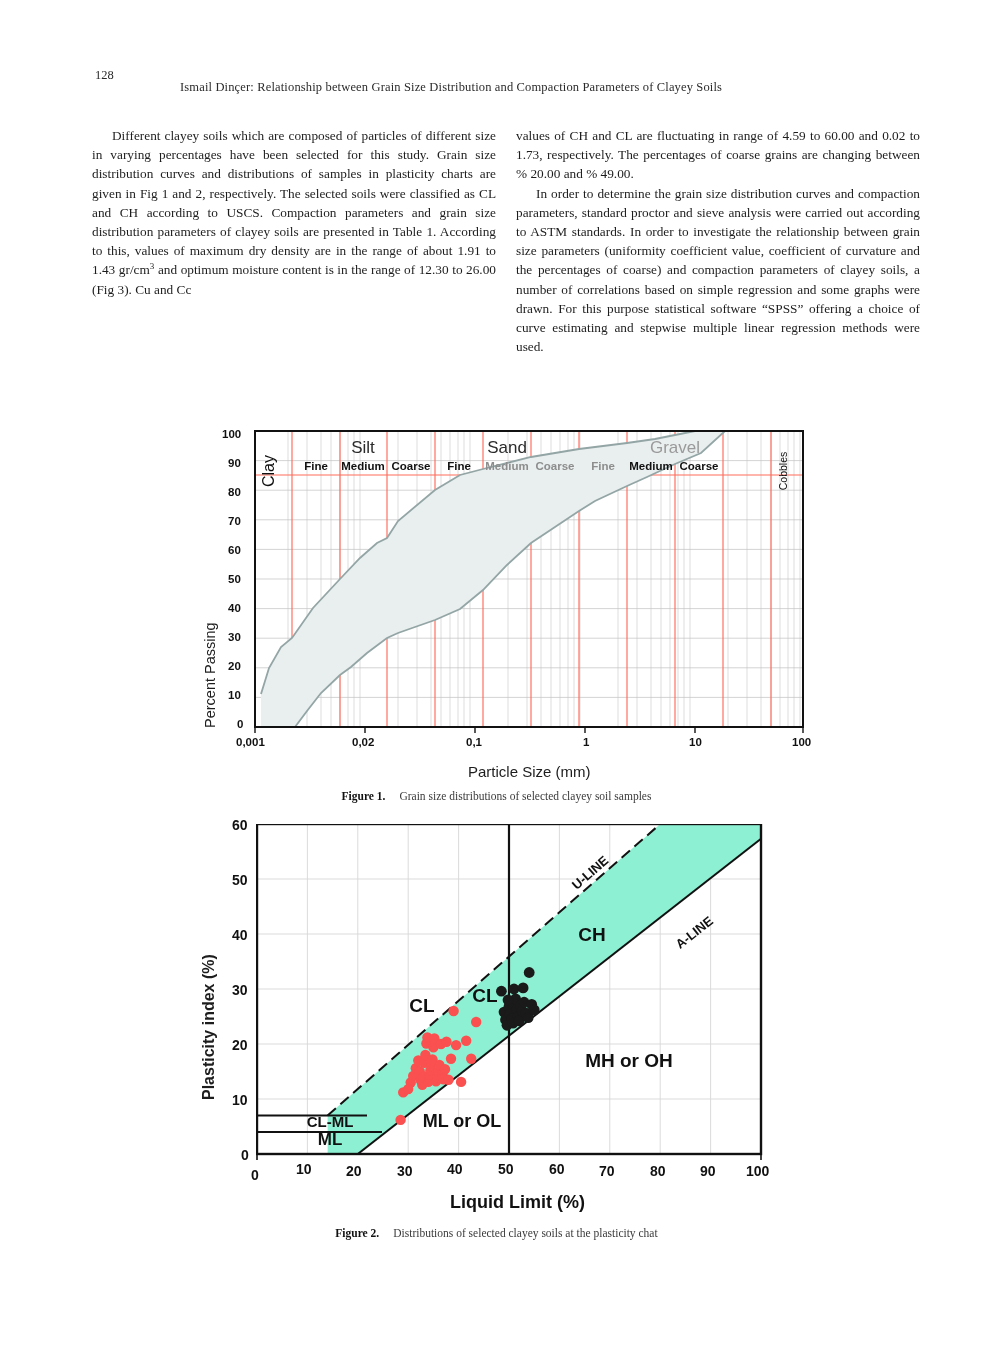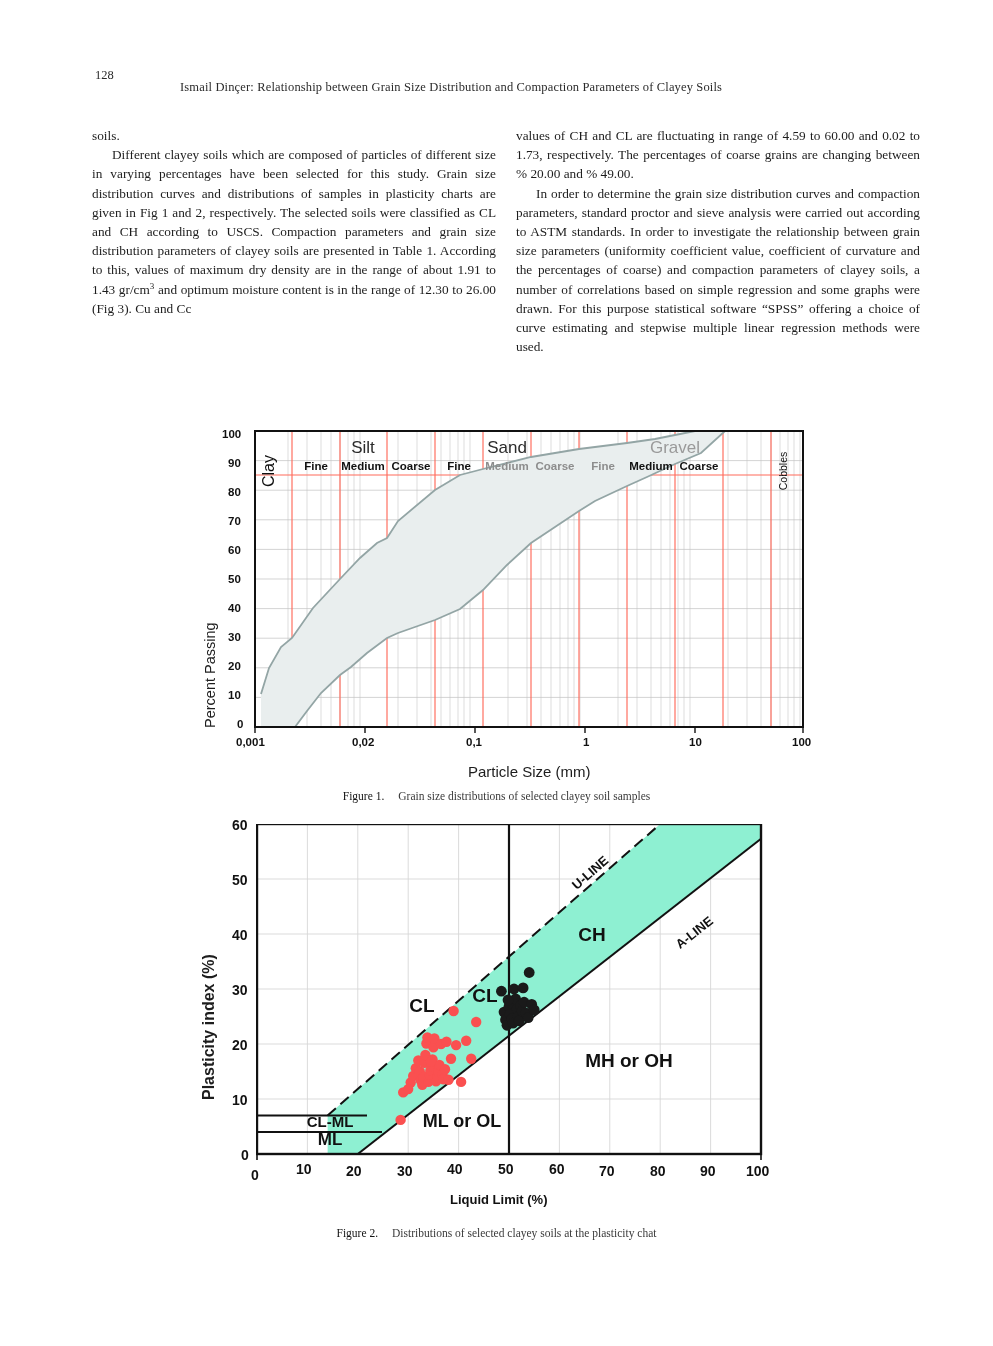--- a/index.html
+++ b/index.html
@@ -30,43 +30,42 @@
   .axis-y-title{position:absolute;font-family:"Liberation Sans",sans-serif;
      font-size:14.5px;color:#1d1d1d;transform:rotate(-90deg);transform-origin:left top;white-space:nowrap;}
   .tick-lbl{position:absolute;font-family:"Liberation Sans",sans-serif;font-size:11.5px;
      font-weight:bold;color:#111;white-space:nowrap;}
   .axis-x-title{position:absolute;font-family:"Liberation Sans",sans-serif;
      font-size:15px;color:#1d1d1d;white-space:nowrap;}
 
   
   .caption{position:absolute;width:993px;text-align:center;
            font-family:"Liberation Serif",serif;font-size:11.5px;color:#333;}
-  .caption b{font-weight:normal;color:#111;}
+  .caption b{font-weight:bold;color:#111;}
   .caption .ctxt{margin-left:14px;color:#3a3a3a;}
 
   
   #fig2{position:absolute;left:200px;top:815px;width:620px;height:440px;}
   .f2tick{position:absolute;font-family:"Liberation Sans",sans-serif;font-weight:bold;
      font-size:14px;color:#111;white-space:nowrap;}
   .f2axt{position:absolute;font-family:"Liberation Sans",sans-serif;font-weight:bold;
-     font-size:13px;color:#111;white-space:nowrap;}
+     font-size:18px;color:#111;white-space:nowrap;}
   svg{display:block;}
 </style>
 </head>
 <body>
 
 <div class="page">
 
   <div class="runhead">
     <span class="pg">128</span>
     <span class="ttl">Ismail Dinçer:  Relationship between Grain Size Distribution and Compaction Parameters of Clayey Soils</span>
   </div>
 
   <div class="col col-l">
-    <p>soils.</p>
     <p class="ind"><span>Different clayey soils which are composed of particles of different size in varying percentages have been selected for this study. Grain size distribution curves and distributions of samples in plasticity charts are given in </span><b class="sb">Fig 1</b><span> and </span><b class="sb">2</b><span>, respectively. The selected soils were classified as CL and CH according to USCS. Compaction parameters and grain size distribution parameters of clayey soils are presented in </span><b class="sb">Table 1</b><span>. According to this, values of maximum dry density are in the range of about 1.91 to 1.43 gr/cm</span><sup>3</sup><span> and optimum moisture content is in the range of 12.30 to 26.00 (</span><b class="sb">Fig 3</b><span>). Cu and Cc</span></p>
   </div>
 
   <div class="col col-r">
     <p>values of CH and CL are fluctuating in range of 4.59 to 60.00 and 0.02 to 1.73, respectively. The percentages of coarse grains are changing between % 20.00 and % 49.00.</p>
     <p class="ind">In order to determine the grain size distribution curves and compaction parameters, standard proctor and sieve analysis were carried out according to ASTM standards. In order to investigate the relationship between grain size parameters (uniformity coefficient value, coefficient of curvature and the percentages of coarse) and compaction parameters of clayey soils, a number of correlations based on simple regression and some graphs were drawn. For this purpose statistical software “SPSS” offering a choice of curve estimating and stepwise multiple linear regression methods were used.</p>
   </div>
 
   <div id="fig1">
 

